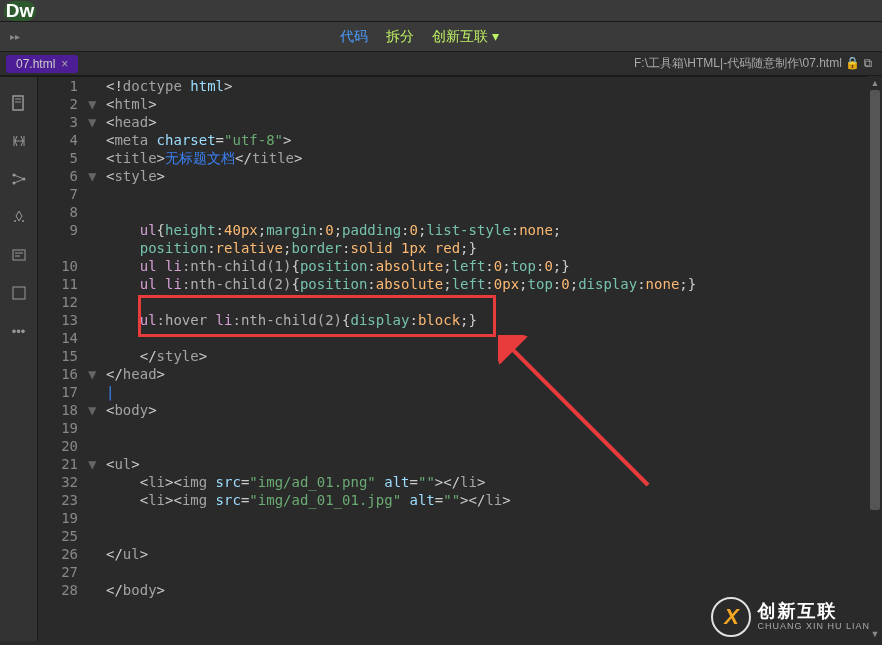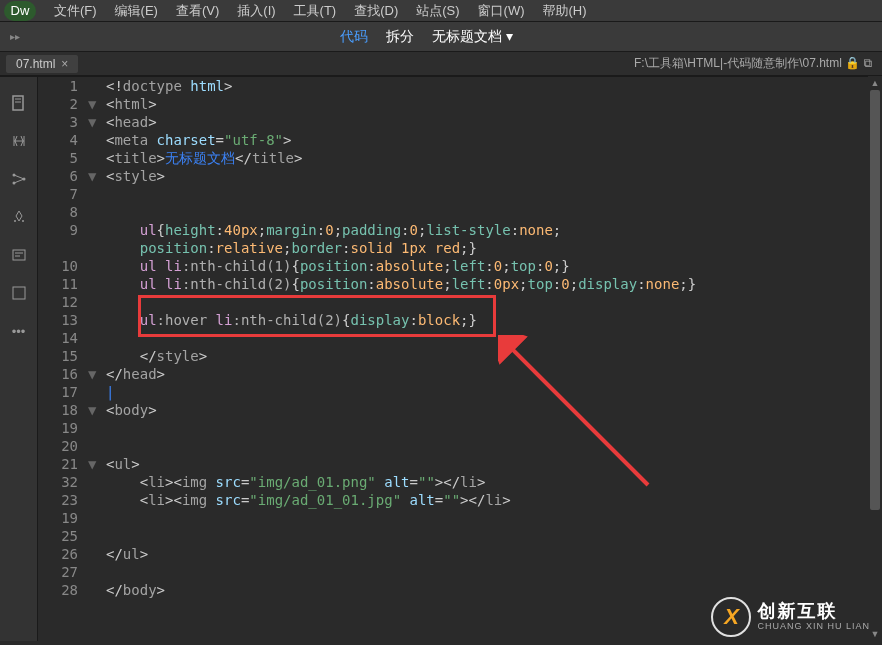--- a/index.html
+++ b/index.html
@@ -17,22 +17,22 @@
       background: #3a3a3a;
       display: flex;
       align-items: center;
       padding-left: 4px;
       border-bottom: 1px solid #1a1a1a;
     }
     .dw-logo {
       width: 32px; height: 20px;
       background: #2d5a2d;
       color: #fff;
-      font-weight: normal;
-      font-size: 13px;
+      font-weight: bold;
+      font-size: 19px;
       display: flex;
       align-items: center;
       justify-content: center;
       margin-right: 10px;
       border-radius: 10px;
     }
     .menubar {
       display: flex;
       gap: 2px;
       flex: 1;
@@ -80,34 +80,34 @@
       font-size: 10px;
       margin-right: 320px;
     }
     .view-tabs {
       display: flex;
       gap: 18px;
       align-items: center;
     }
     .view-tab {
       font-size: 14px;
-      color: #ffffff;
+      color: #bef264;
       cursor: pointer;
     }
     .view-tab.active { color: #4a9eff; }
     .doc-bar {
       height: 24px;
       background: #2d2d2d;
       border-bottom: 1px solid #1a1a1a;
       display: flex;
       align-items: center;
       padding: 0 6px;
     }
     .doc-tab {
-      background: #404040;
+      background: #4c1d95;
       padding: 2px 10px;
       font-size: 12px;
       border-radius: 2px;
       display: flex;
       align-items: center;
       gap: 6px;
     }
     .doc-close {
       font-size: 12px;
       color: #aaa;
@@ -240,39 +240,28 @@
     }
     .logo-text { line-height: 1.1; }
     .logo-cn { font-size: 18px; font-weight: bold; letter-spacing: 2px; }
     .logo-en { font-size: 9px; color: #aaa; letter-spacing: 1px; }
   </style>
 </head>
 <body>
 
 <div class="titlebar">
   <div class="dw-logo">Dw</div>
-  <div class="menubar">
-    <div class="menu-item">文件(F)</div>
-    <div class="menu-item">编辑(E)</div>
-    <div class="menu-item">查看(V)</div>
-    <div class="menu-item">插入(I)</div>
-    <div class="menu-item">工具(T)</div>
-    <div class="menu-item">查找(D)</div>
-    <div class="menu-item">站点(S)</div>
-    <div class="menu-item">窗口(W)</div>
-    <div class="menu-item">帮助(H)</div>
-  </div>
 </div>
 
 <div class="toolbar">
   <span class="tool-arrow">▸▸</span>
   <div class="view-tabs">
     <span class="view-tab active">代码</span>
     <span class="view-tab">拆分</span>
-    <span class="view-tab">无标题文档 ▾</span>
+    <span class="view-tab">创新互联 ▾</span>
   </div>
 </div>
 
 <div class="doc-bar">
   <div class="doc-tab">
     <span>07.html</span>
     <span class="doc-close">×</span>
   </div>
   <div class="doc-path">
     <span>F:\工具箱\HTML|-代码随意制作\07.html</span>

